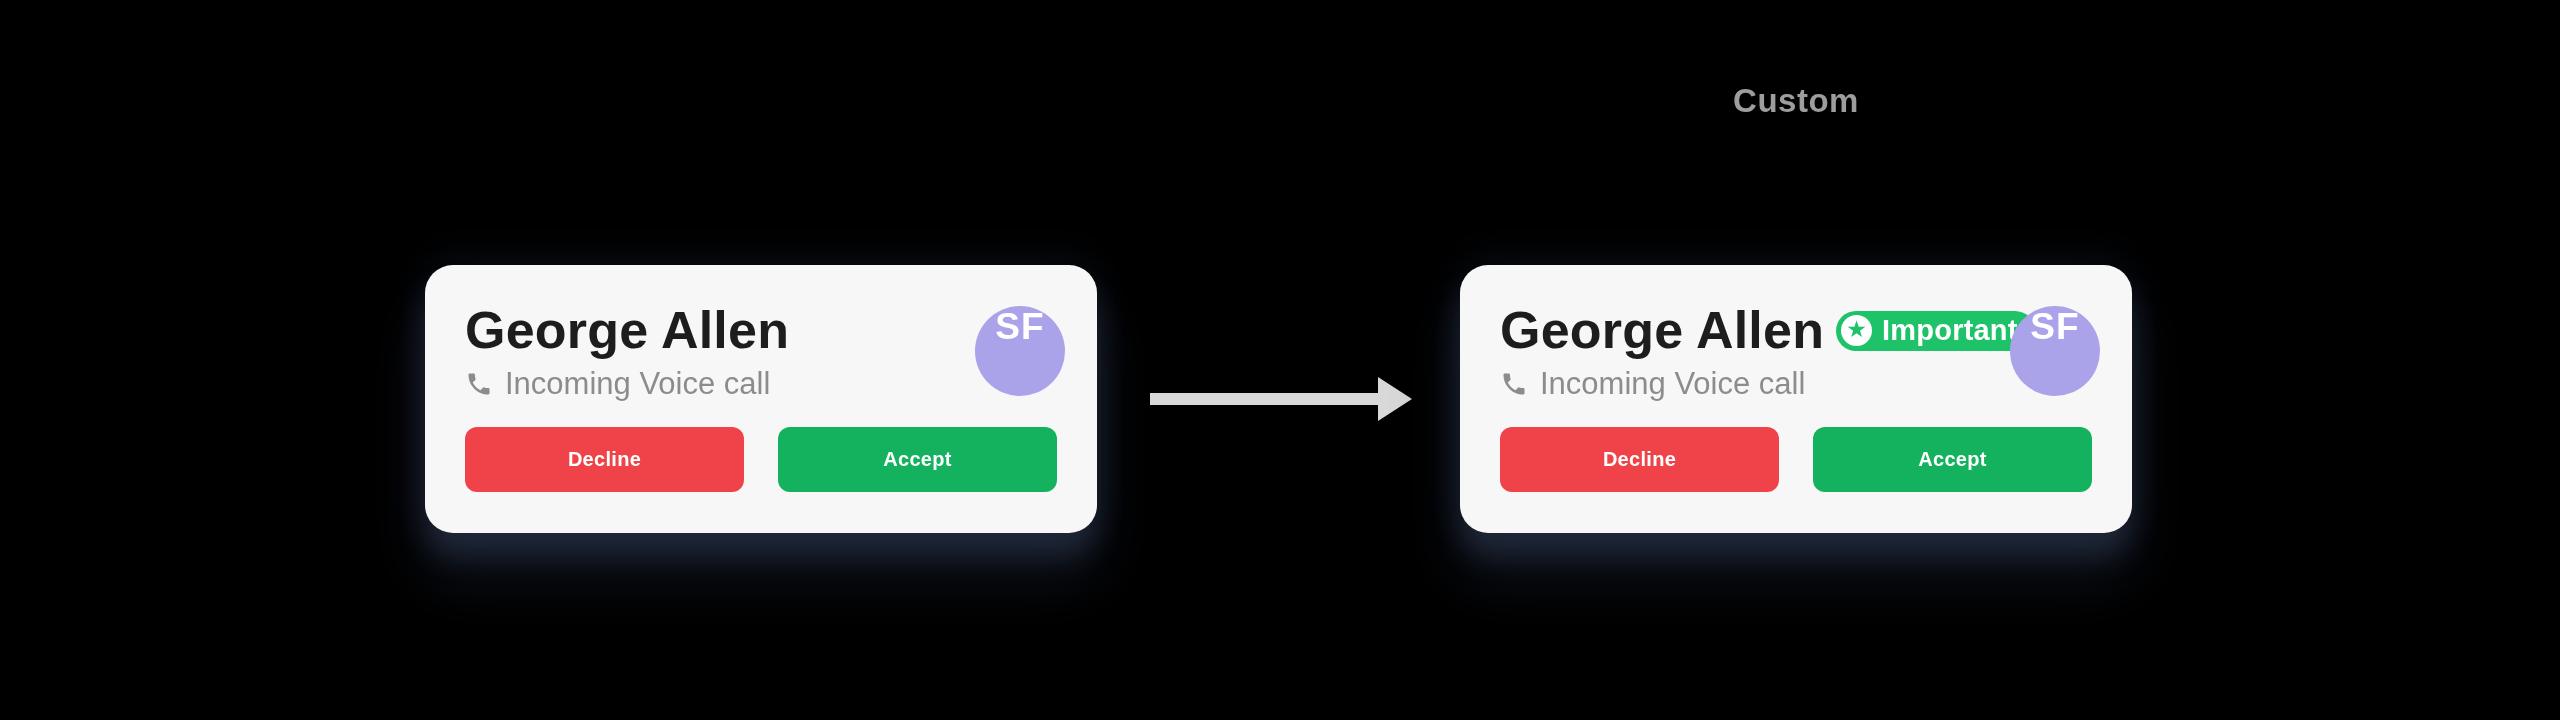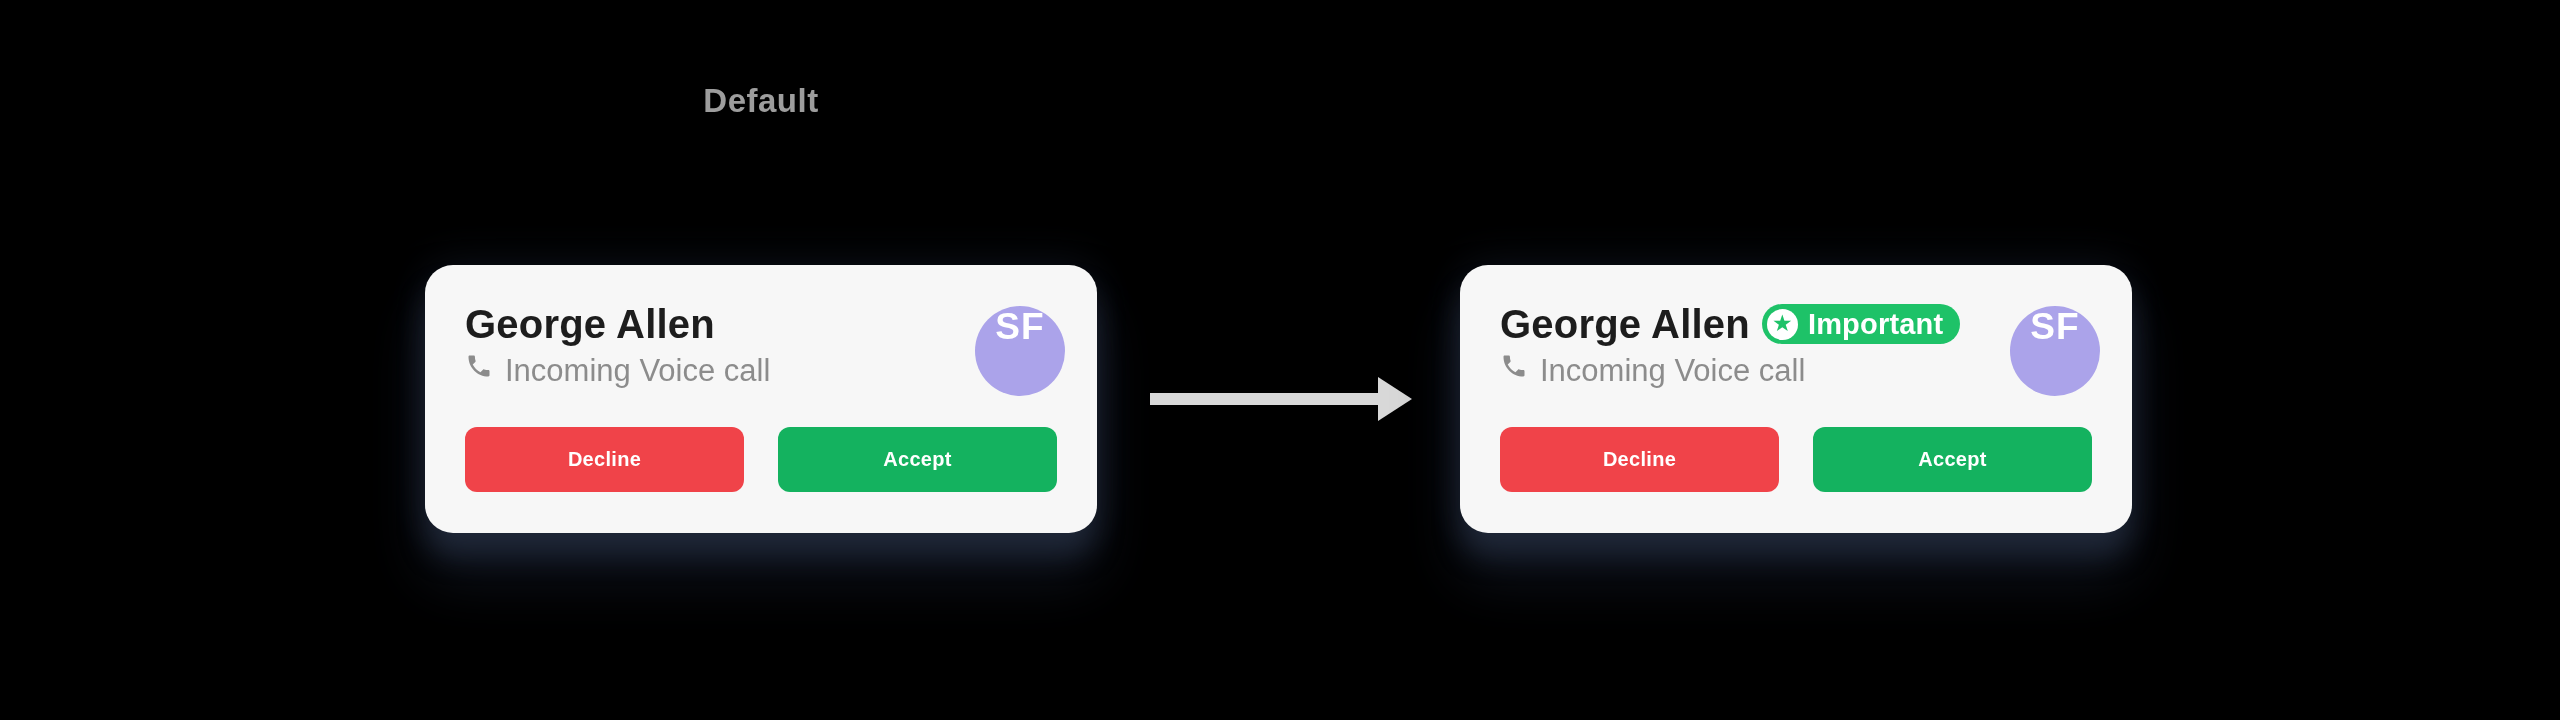--- a/index.html
+++ b/index.html
@@ -25,38 +25,38 @@
     background: var(--card-bg, #f7f7f7);
     border-radius:28px;
     box-shadow:
       0 24px 28px -4px rgba(33,41,58,0.95),
       0 44px 55px 4px rgba(22,28,42,0.65),
       0 0 40px 6px rgba(28,35,52,0.45);
   }
 
   .title-row { display:flex; align-items:center; gap:12px; }
   .caller-name {
-    margin:0; font-size:40px; line-height:1.1; font-weight:700;
+    margin:0; font-size:52px; line-height:1.1; font-weight:700;
     color: var(--title-dark, #1d1d1d); letter-spacing:.2px; white-space:nowrap;
   }
 
   .badge {
     display:inline-flex; align-items:center; gap:10px;
     height:40px; border-radius:20px; padding:0 17px 0 5px;
     background: var(--badge-green, #1ec268); flex:none;
   }
   .badge-star-circle {
     width:31px; height:31px; border-radius:50%; background:#ffffff;
     display:flex; align-items:center; justify-content:center;
   }
   .badge-star { color: var(--badge-green, #1ec268); font-size:23px; line-height:1; margin-top:-2px; }
   .badge-label { color:#ffffff; font-size:29px; font-weight:700; letter-spacing:.2px; }
 
   .subtitle-row {
-    display:flex; gap:12px; margin-top:6px;
+    display:flex; align-items:center; gap:12px; margin-top:6px;
     color: var(--subtitle-gray, #8c8c8c);
   }
   .phone-icon { width:28px; height:28px; flex:none; }
   .phone-icon svg { width:28px; height:28px; display:block; }
   .subtitle { font-size:31px; line-height:1.2; }
 
   .avatar {
     position:absolute; top:41px; right:32px; width:90px; height:90px;
     border-radius:50%; background: var(--avatar-purple, #aba3ea);
     display:flex; justify-content:center;
@@ -75,21 +75,20 @@
   .btn-decline { background: var(--decline-red, #f04349); }
   .btn-accept  { background: var(--accept-green, #14b25f); }
 
   .arrow { position:absolute; left:1150px; top:375px; width:262px; height:48px; }
   .arrow svg { display:block; }
 </style>
 </head>
 <body>
 
 <section class="panel panel-left">
-  <div class="panel-label">Default</div>
 
   <div class="card">
     <div class="title-row">
       <h2 class="caller-name">George Allen</h2>
     </div>
 
     <div class="subtitle-row">
       <span class="phone-icon">
         <svg viewBox="0 0 24 24" fill="currentColor" aria-hidden="true">
           <path d="M6.62 10.79c1.44 2.83 3.76 5.14 6.59 6.59l2.2-2.2c.27-.27.67-.36 1.02-.24 1.12.37 2.33.57 3.57.57.55 0 1 .45 1 1V20c0 .55-.45 1-1 1-9.39 0-17-7.61-17-17 0-.55.45-1 1-1h3.5c.55 0 1 .45 1 1 0 1.25.2 2.45.57 3.57.11.35.03.74-.25 1.02l-2.2 2.2z"></path>
@@ -112,20 +111,21 @@
 <div class="arrow">
   <svg viewBox="0 0 262 48" width="262" height="48" aria-hidden="true">
     <g fill="var(--arrow-gray, #d8d8d8)">
       <rect x="0" y="18" width="232" height="12"></rect>
       <polygon points="228,2 262,24 228,46"></polygon>
     </g>
   </svg>
 </div>
 
 <section class="panel panel-right">
+  <div class="panel-label">Custom</div>
 
   <div class="card">
     <div class="title-row">
       <h2 class="caller-name">George Allen</h2>
       <span class="badge">
         <span class="badge-star-circle">
           <span class="badge-star">★</span>
         </span>
         <span class="badge-label">Important</span>
       </span>

